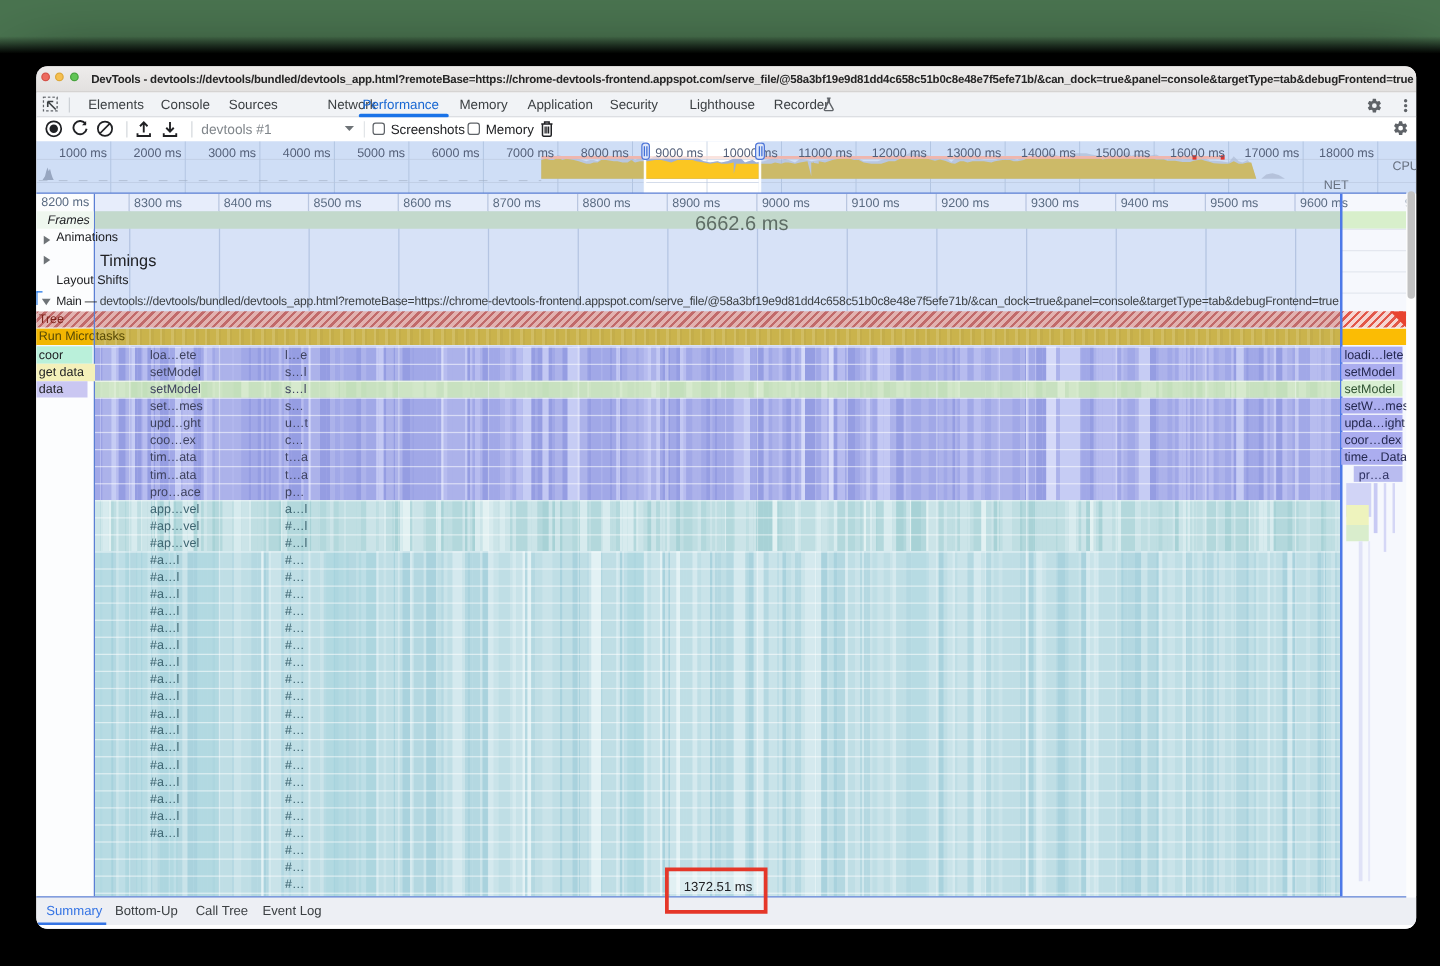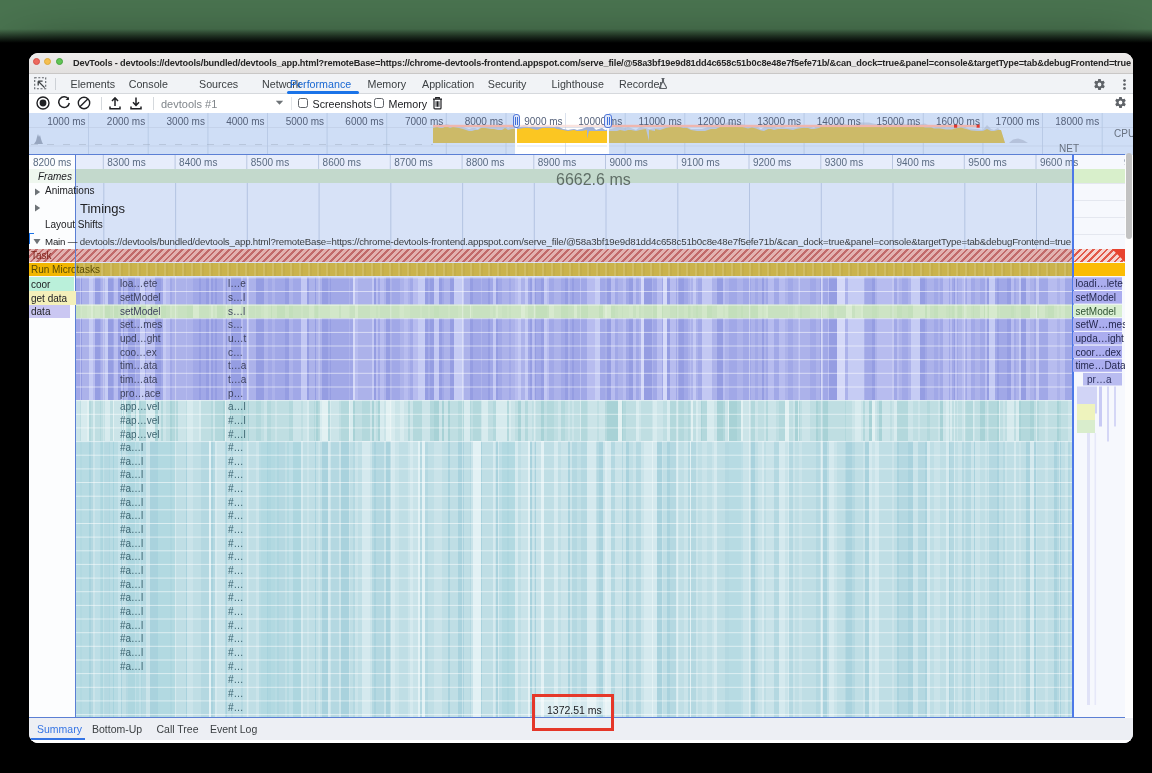--- a/index.html
+++ b/index.html
@@ -20,21 +20,21 @@
 <div class="abs" style="left:26.6px;top:4.9px;width:7.2px;height:7.2px;border-radius:50%;background:#61c555;border:.5px solid #48a33e;"></div>
 <div class="t" style="left:44px;top:4.2px;width:1058px;overflow:hidden;font-size:9.2px;font-weight:bold;color:#252525;letter-spacing:-0.16px;line-height:12px;">DevTools - devtools://devtools/bundled/devtools_app.html?remoteBase=https://chrome-devtools-frontend.appspot.com/serve_file/@58a3bf19e9d81dd4c658c51b0c8e48e7f5efe71b/&amp;can_dock=true&amp;panel=console&amp;targetType=tab&amp;debugFrontend=true</div>
 <div class="abs" style="left:0;top:20.5px;width:1104px;height:20px;background:#f1f3f6;border-bottom:1px solid #d6d9dd;"></div>
 <svg class="abs" style="left:5px;top:24px" width="13" height="13" viewBox="0 0 13 13">
 <rect x="0.7" y="0.7" width="11" height="11" fill="none" stroke="#5f6368" stroke-width="1.1" stroke-dasharray="2 1.6"></rect>
 <path d="M4.2 4.2 L10.6 10.6 M4.2 4.2 L4.2 8.6 M4.2 4.2 L8.6 4.2" stroke="#3c4043" stroke-width="1.3" fill="none"></path>
 </svg>
 <div class="abs" style="left:26px;top:24.5px;width:1px;height:12px;background:#cdd1d6;"></div>
 <div class="t" style="left:41.5px;top:24.5px;font-size:10.7px;color:#3c4043;">Elements</div>
 <div class="t" style="left:99.7px;top:24.5px;font-size:10.7px;color:#3c4043;">Console</div>
-<div class="t" style="left:154px;top:24.5px;font-size:10.7px;color:#3c4043;margin-left:16px;">Sources</div>
+<div class="t" style="left:154px;top:24.5px;font-size:10.7px;color:#3c4043;">Sources</div>
 <div class="t" style="left:208px;top:24.5px;font-size:10.7px;color:#3c4043;padding-left:25px;">Network</div>
 <div class="t" style="left:261px;top:24.5px;font-size:10.7px;color:#1967d2;">Performance</div>
 <div class="t" style="left:338.5px;top:24.5px;font-size:10.7px;color:#3c4043;">Memory</div>
 <div class="t" style="left:393px;top:24.5px;font-size:10.7px;color:#3c4043;">Application</div>
 <div class="t" style="left:458.8px;top:24.5px;font-size:10.7px;color:#3c4043;">Security</div>
 <div class="t" style="left:522.6px;top:24.5px;font-size:10.7px;color:#3c4043;">Lighthouse</div>
 <div class="t" style="left:590px;top:24.5px;font-size:10.7px;color:#3c4043;">Recorder</div>
 <div class="abs" style="left:258px;top:38px;width:72px;height:2.5px;background:#1a73e8;border-radius:2px;"></div>
 <svg class="abs" style="left:628px;top:24px" width="12" height="13" viewBox="0 0 12 13">
 <path d="M4.5 1.5 h3 M5.5 1.5 V5 L2.5 10.5 a0.8 0.8 0 0 0 0.7 1 h5.6 a0.8 0.8 0 0 0 0.7 -1 L6.5 5 V1.5" fill="none" stroke="#5f6368" stroke-width="1.1"></path>
@@ -1541,21 +1541,21 @@
 <div class="t" style="left:527px;top:118px;font-size:16px;color:#5f6e66;">6662.6 ms</div>
 <div class="abs" style="left:1044px;top:129.6px;width:52px;height:1px;background:#e4e7ef;"></div>
 <div class="abs" style="left:1044px;top:146.8px;width:52px;height:1px;background:#e4e7ef;"></div>
 <div class="abs" style="left:1044px;top:164px;width:52px;height:1px;background:#e4e7ef;"></div>
 <div class="abs" style="left:1044px;top:181.2px;width:52px;height:1px;background:#e4e7ef;"></div>
 <div class="abs" style="left:0;top:195.8px;width:1044px;height:12.8px;background:repeating-linear-gradient(135deg,#c16a6a 0 1.9px,#e2b2b0 1.9px 4.7px);"></div>
 <div class="abs" style="left:1044px;top:195.8px;width:52px;height:12.8px;background:repeating-linear-gradient(135deg,#e2584a 0 1.9px,#f6d6d2 1.9px 4.7px);"></div>
 <svg class="abs" style="left:1083px;top:195.8px" width="13" height="13" viewBox="0 0 13 13">
       <path d="M0 0 H13 V13 Z" fill="#e8432f"></path>
     </svg>
-<div class="t" style="left:2px;top:197px;font-size:10px;color:#7e241b;">Task</div>
+<div class="t" style="left:2px;top:197px;font-size:10px;color:#7e241b;">Tree</div>
 <div class="abs" style="left:0;top:209.8px;width:1044px;height:12.8px;background:#cab34c;background-image:repeating-linear-gradient(90deg,rgba(255,255,255,0.13) 0 2px,rgba(0,0,0,0.03) 2px 4px,rgba(255,255,255,0) 4px 9px);"></div>
 <div class="abs" style="left:0;top:209.8px;width:45px;height:12.8px;background:#f2b602;"></div>
 <div class="abs" style="left:1044px;top:209.8px;width:52px;height:12.8px;background:#fbbc04;"></div>
 <div class="t" style="left:2px;top:211px;font-size:10px;color:#584a05;">Run Microtasks</div>
 <div class="abs" style="left:0;top:102px;width:47px;height:93.8px;background:#fcfdfe;"></div>
 <div class="abs" style="left:0;top:224.3px;width:47px;height:439.7px;background:#fcfdfe;"></div>
 <div class="abs" style="left:46px;top:102px;width:1.4px;height:562px;background:#5b7fd4;"></div>
 <div class="abs" style="left:1043.3px;top:102px;width:1.5px;height:562px;background:#4d79e8;"></div>
 <div class="abs" style="left:0;top:101px;width:1096px;height:1.4px;background:#5b7fd4;"></div>
 <div class="t" style="left:4px;top:104px;font-size:10px;color:#5a6b82;">8200 ms</div>

